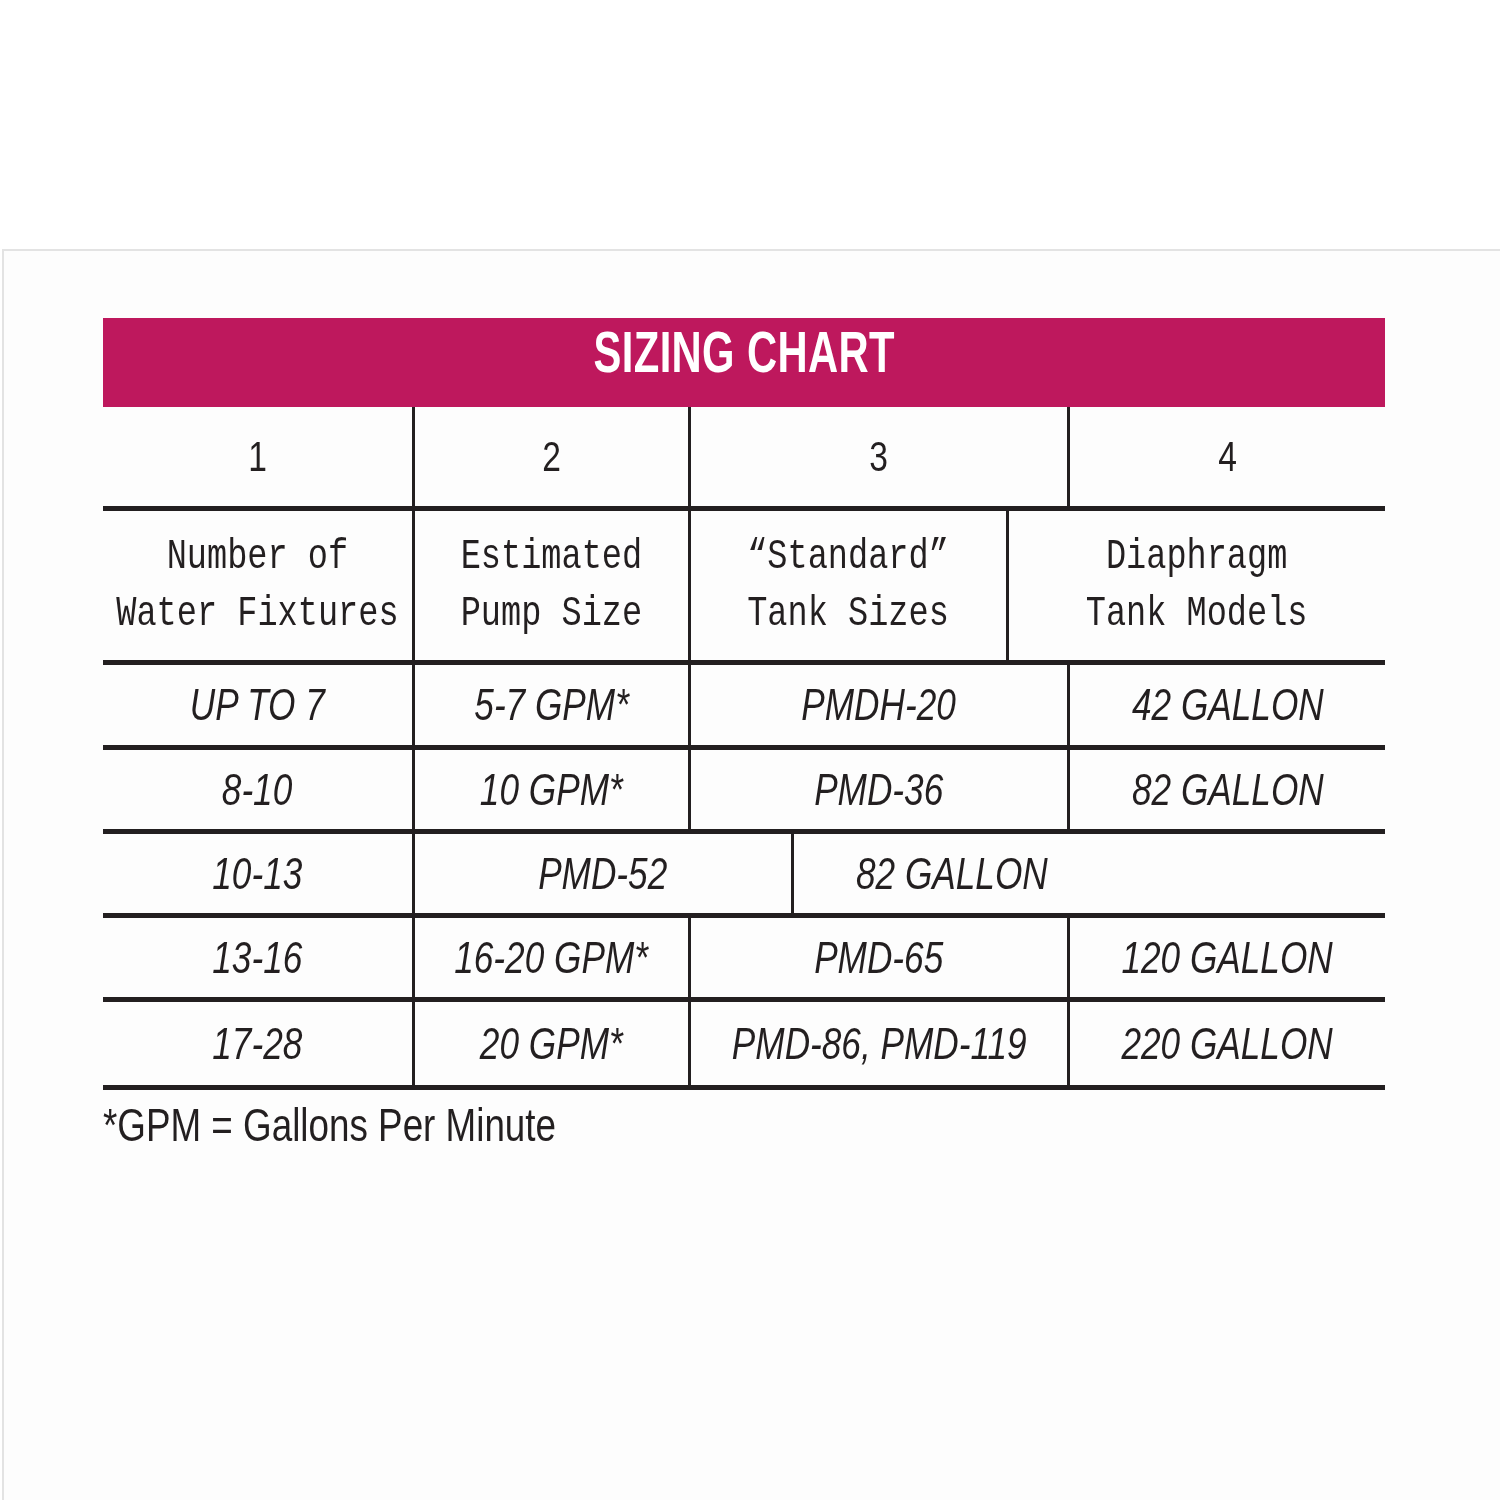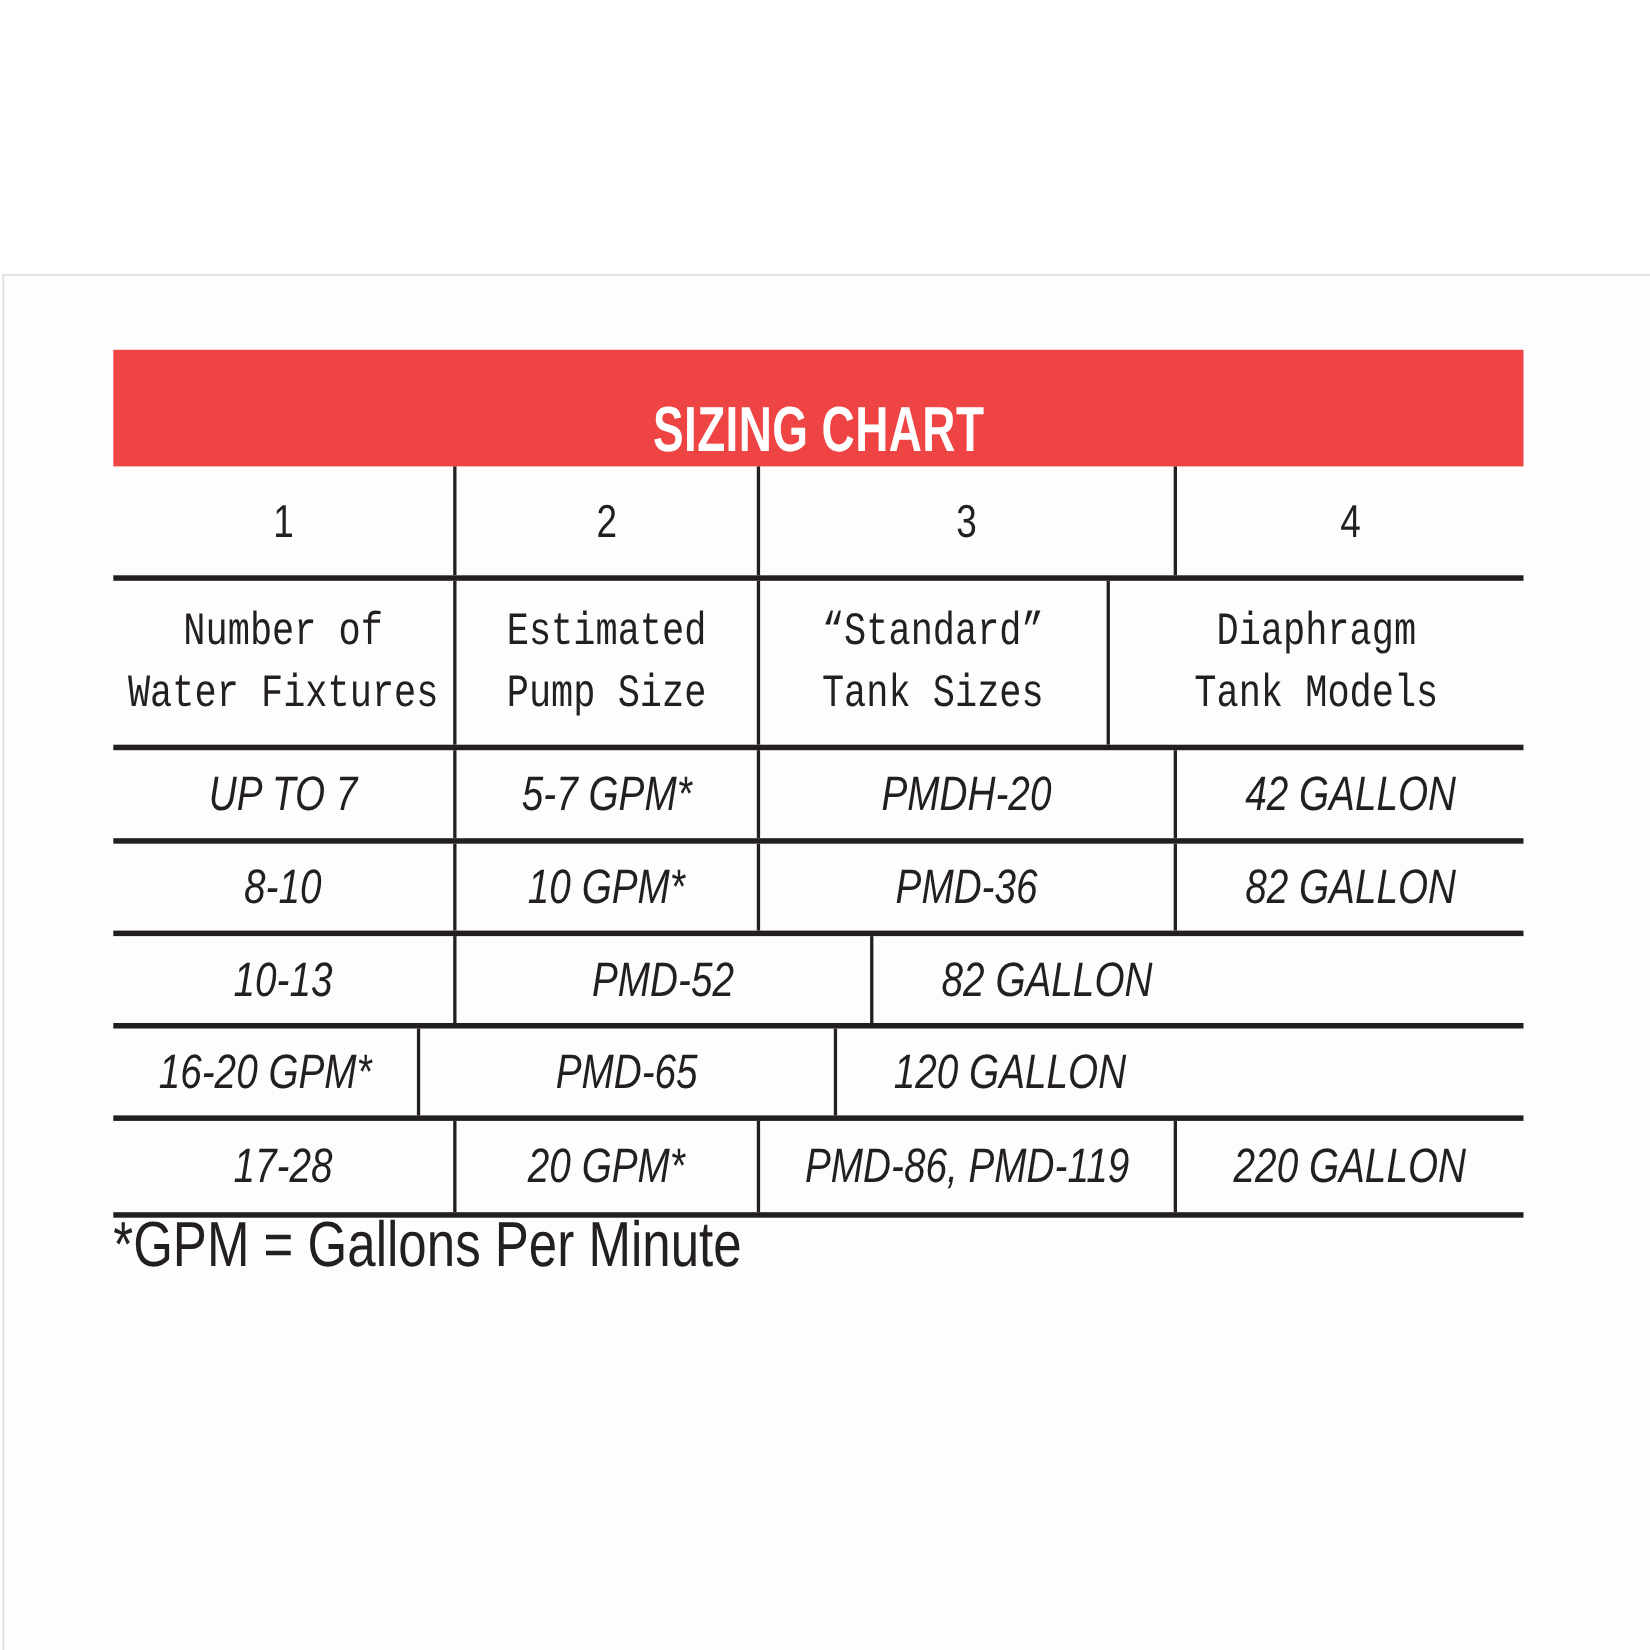--- a/index.html
+++ b/index.html
@@ -22,23 +22,23 @@
     background: #fdfdfd;
   }
 
   .chart {
     position: absolute;
     left: 103px; top: 318px;
     width: 1282px;
   }
 
   .title-bar {
-    height: 106px;
-    background: #ef4444;
-    display: flex; align-items: flex-end; justify-content: center;
+    height: 89px;
+    background: #be185d;
+    display: flex; align-items: flex-start; justify-content: center;
   }
   .title-text {
     color: #ffffff;
     font-weight: bold;
     font-size: 58px;
     display: inline-block;
     transform: scaleX(0.72);
     white-space: nowrap;
     letter-spacing: 0.5px;
   }
@@ -70,21 +70,21 @@
     white-space: nowrap;
   }
   .num-text  { font-size: 42px; }
   .head-text { font-size: 42px; line-height: 1.35; white-space: normal; }
   .head-text div { white-space: nowrap; }
   .data-text { font-size: 44px; }
 
   .footnote {
     position: absolute;
     left: 103px; top: 1098px;
-    font-size: 58px;
+    font-size: 46px;
   }
   .footnote .cond { transform-origin: 0 50%; }
 </style>
 </head>
 <body>
 
 <div class="panel"></div>
 
 <div class="chart">
 
@@ -170,20 +170,23 @@
       </div>
     <div class="cell w3">
         <span class="cond data-text">PMD-52</span>
       </div>
     <div class="cell w4">
         <span class="cond data-text">82 GALLON</span>
       </div>
   </div>
 
   <div class="row row-data r4">
+    <div class="cell w1">
+        <span class="cond data-text">13-16</span>
+      </div>
     <div class="cell w2">
         <span class="cond data-text">16-20 GPM*</span>
       </div>
     <div class="cell w3">
         <span class="cond data-text">PMD-65</span>
       </div>
     <div class="cell w4">
         <span class="cond data-text">120 GALLON</span>
       </div>
   </div>

